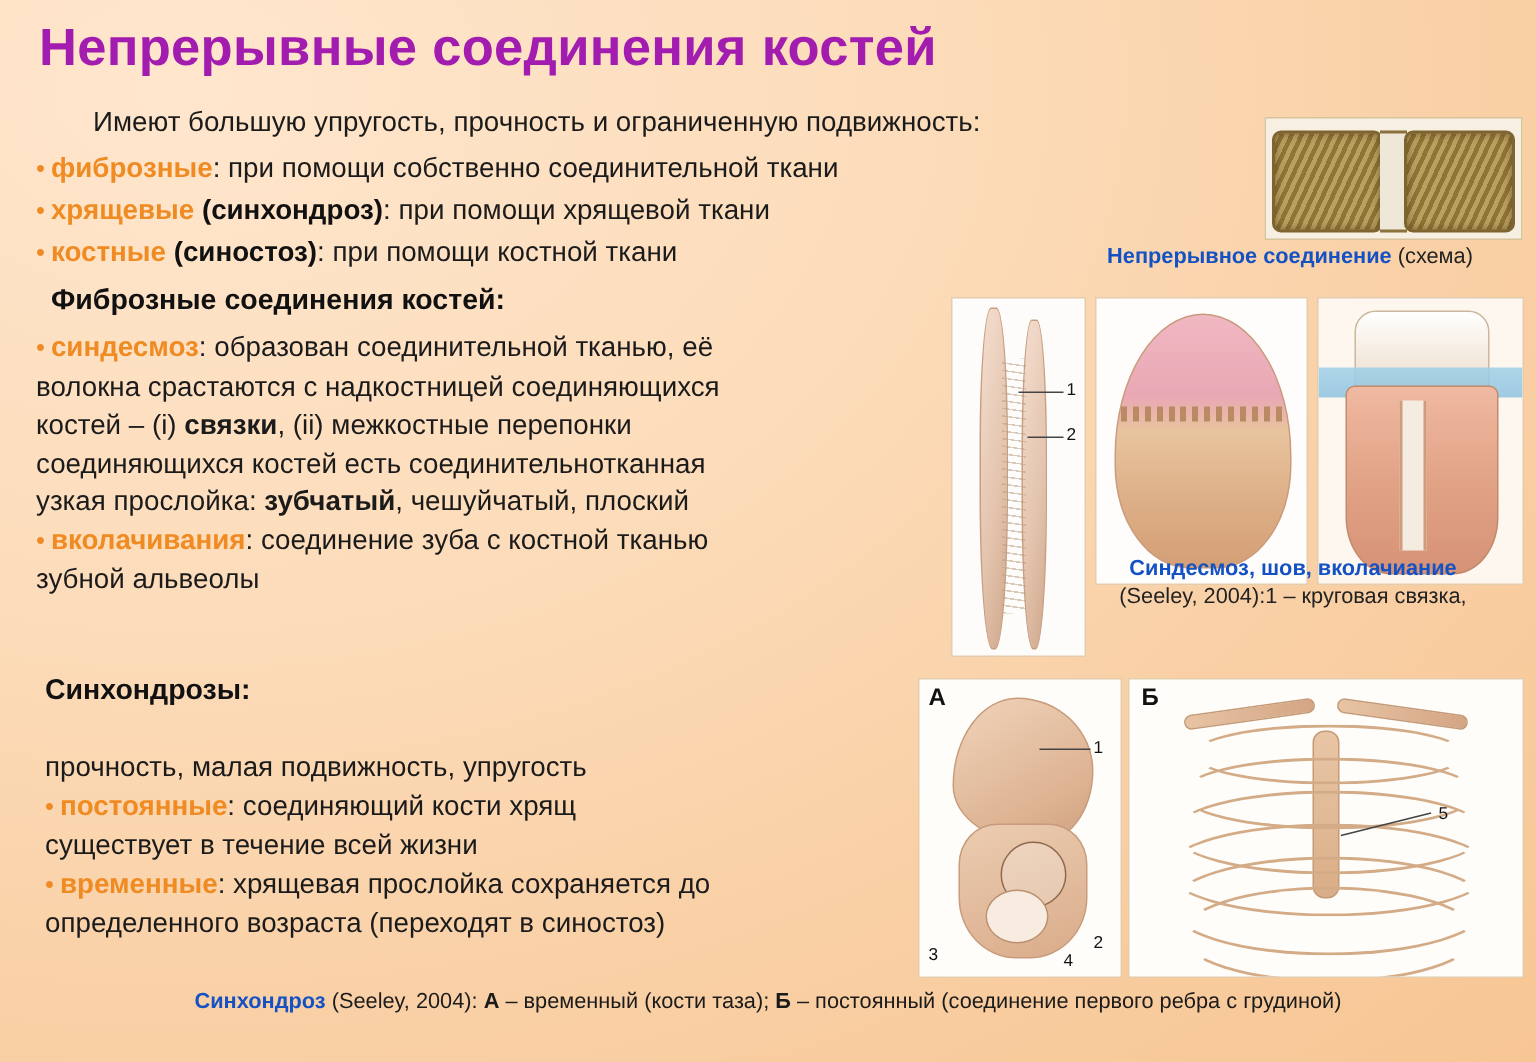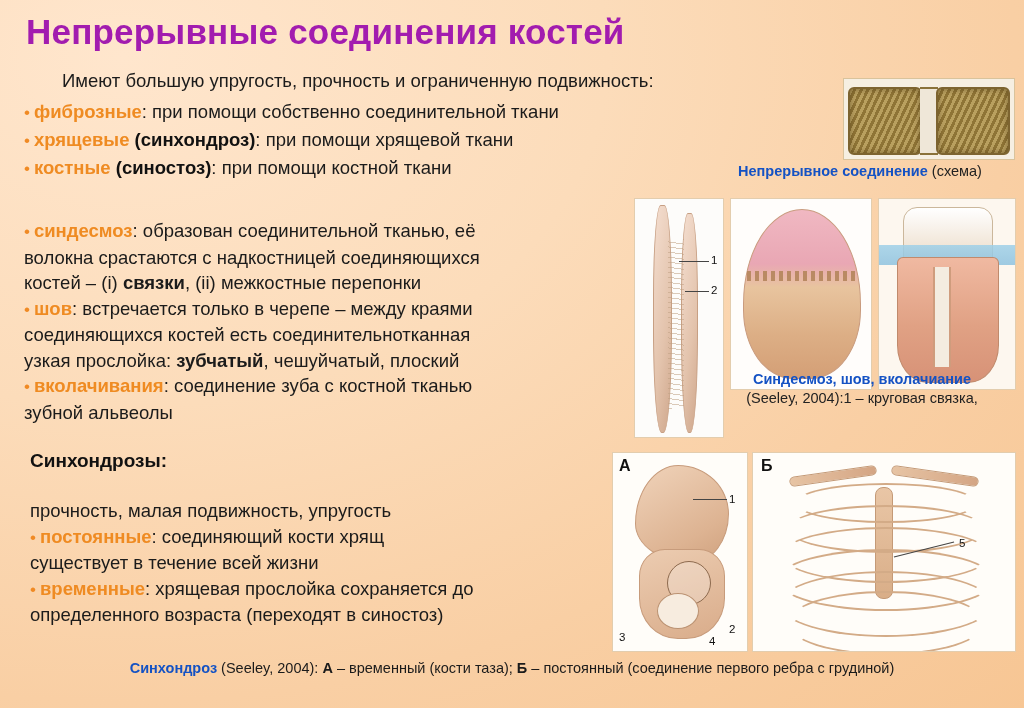--- a/index.html
+++ b/index.html
@@ -360,34 +360,32 @@
       <span class="dot">•</span><span class="kw-orange">фиброзные</span><span>: при помощи собственно соединительной ткани</span>
     </div>
     <div class="b-row">
       <span class="dot">•</span><span class="kw-orange">хрящевые</span><span class="kw-bold"> (синхондроз)</span><span>: при помощи хрящевой ткани</span>
     </div>
     <div class="b-row">
       <span class="dot">•</span><span class="kw-orange">костные</span><span class="kw-bold"> (синостоз)</span><span>: при помощи костной ткани</span>
     </div>
   </div>
 
+  <div class="section-head" id="fib-head">Фиброзные соединения костей:</div>
 
   <div id="fib-block" class="para">
 
     <div class="blk-line">
       <span class="dot">•</span><span class="kw-orange">синдесмоз</span><span>: образован соединительной тканью, её</span>
     </div>
     <div class="blk-line">волокна срастаются с надкостницей соединяющихся</div>
     <div class="blk-line">
       <span>костей – (i) <b>связки</b>, (ii) межкостные перепонки</span>
     </div>
 
-    <div class="blk-line">
-      <span class="dot">•</span><span class="kw-orange">шов</span><span>: встречается только в черепе – между краями</span>
-    </div>
     <div class="blk-line">соединяющихся костей есть соединительнотканная</div>
     <div class="blk-line">узкая прослойка: <b>зубчатый</b>, чешуйчатый, плоский</div>
 
     <div class="blk-line">
       <span class="dot">•</span><span class="kw-orange">вколачивания</span><span>: соединение зуба с костной тканью</span>
     </div>
     <div class="blk-line">зубной альвеолы</div>
   </div>
 
   <div class="section-head" id="sync-head">Синхондрозы:</div>

